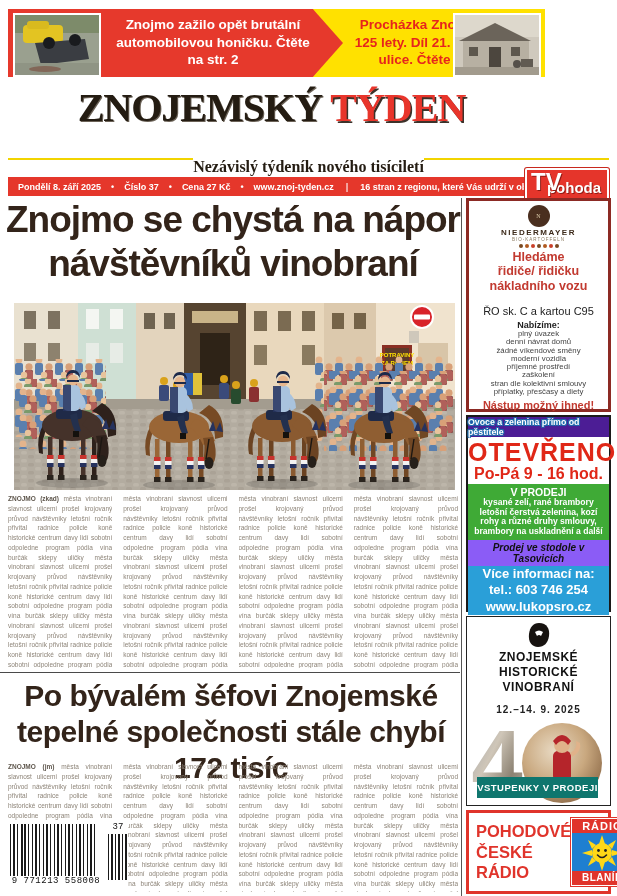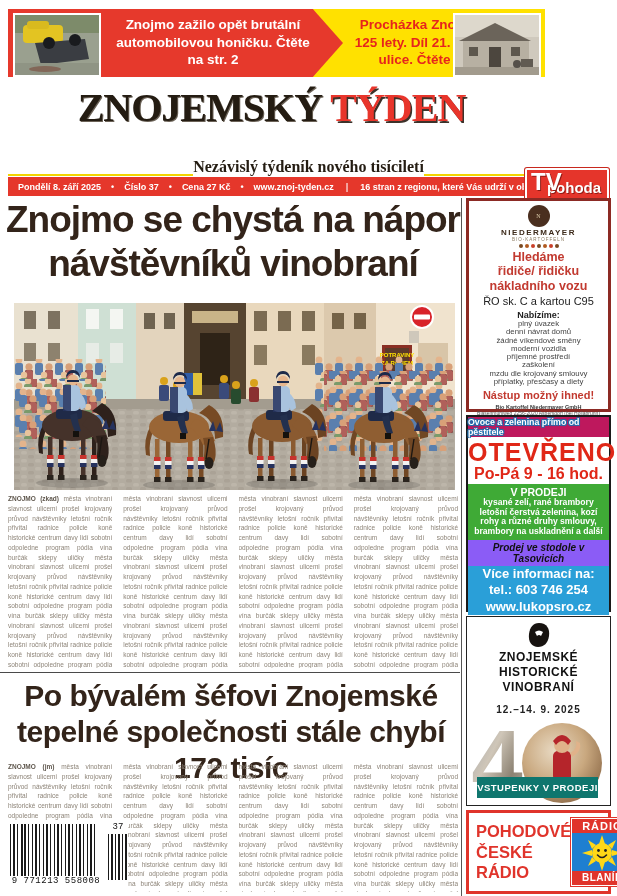--- a/index.html
+++ b/index.html
@@ -17,21 +17,21 @@
       font-size:13.5px;line-height:1.3;text-align:center;}
   .banner-yellow-text{position:absolute;left:345px;top:7px;width:178px;color:#e6241d;font-weight:bold;
       font-size:13.5px;line-height:1.3;text-align:center;}
 
   
   .masthead{position:absolute;left:0;top:84px;width:543px;text-align:center;
       font-family:"Liberation Serif",serif;font-weight:bold;font-size:40px;letter-spacing:-1px;
       white-space:nowrap;}
   .mh-black{color:#241c12;text-shadow:1px 1px 0 #6b6257;}
   .mh-red{color:#e8352b;text-shadow:1.5px 1.5px 0 #3c322a;}
-  .subtitle-row{position:absolute;left:8px;top:158px;width:601px;display:flex;align-items:flex-end;gap:0;}
+  .subtitle-row{position:absolute;left:8px;top:158px;width:601px;display:flex;align-items:flex-start;gap:0;}
   .subtitle-row .rule{flex:1;height:2px;background:#f2d400;}
   .subtitle{font-family:"Liberation Serif",serif;font-weight:bold;font-size:16px;color:#241c12;white-space:nowrap;}
 
   
   .infobar{position:absolute;left:8px;top:177px;width:601px;height:19px;background:#e5372b;
       display:flex;align-items:center;color:#fff;font-size:9px;font-weight:bold;padding-left:10px;box-sizing:border-box;}
   .infobar .dot{margin:0 10px;}
   .infobar .pipe{margin:0 12px;color:#ffffff;opacity:.85;}
   .infobar .cross{margin-left:8px;font-size:10px;}
   .tvlogo{position:absolute;right:8px;top:168px;width:84px;height:33px;background:#e5352b;
@@ -75,30 +75,30 @@
   
   .ad{position:absolute;left:466px;width:145px;box-sizing:border-box;background:#fff;}
   .ad1{top:198px;height:214px;border:3px solid #8c2a24;text-align:center;}
   .ad1 .logo-circle{width:22px;height:22px;border-radius:50%;background:#4a2f1f;margin:4px auto 1px;
       display:flex;align-items:center;justify-content:center;color:#d9c9a8;font-size:6px;font-family:"Liberation Serif",serif;}
   .ad1 .brand{font-size:8px;font-weight:bold;letter-spacing:1.5px;color:#3c2a1a;}
   .ad1 .brand-sub{font-size:4.5px;letter-spacing:1px;color:#8a7a60;}
   .dots{display:flex;justify-content:center;gap:2px;margin:2px 0;}
   .dots i{width:4px;height:4px;border-radius:50%;display:block;}
   .ad1 .hled{color:#c23a30;font-weight:bold;font-size:12.5px;line-height:1.15;margin-top:2px;}
-  .ad1 .ro{color:#222;font-size:11px;margin-top:2px;}
+  .ad1 .ro{color:#222;font-size:11px;margin-top:12px;}
   .ad1 .nab{font-weight:bold;font-size:9px;color:#222;margin-top:3px;}
   .ad1 .offer{font-size:7.8px;color:#444;line-height:1.06;}
   .ad1 .nastup{color:#c23a30;font-weight:bold;font-size:11px;margin-top:3px;}
   .ad1 .fp-b{font-size:5.5px;font-weight:bold;color:#333;margin-top:3px;}
   .ad1 .fp{font-size:5px;color:#555;line-height:1.2;}
 
   .ad2{top:415px;height:197px;border:2px solid #1a1a1a;display:flex;flex-direction:column;}
   .veg-strip{position:relative;height:36px;background:#fdfdfb;overflow:hidden;}
-  .veg-band{position:relative;height:29px;background:#be185d;display:flex;align-items:center;justify-content:center;}
+  .veg-band{position:relative;height:29px;background:#4c1d95;display:flex;align-items:center;justify-content:center;}
   .veg-band span{color:#fff;font-weight:bold;font-size:8.8px;
       text-shadow:0 0 2px #1d6fae,1px 1px 0 #1d6fae,-1px -1px 0 #1d6fae,1px -1px 0 #1d6fae,-1px 1px 0 #1d6fae;}
   .otevreno{text-align:center;padding-top:2px;}
   .otevreno .o1{color:#e02717;font-weight:bold;font-size:25px;letter-spacing:1px;line-height:1.05;}
   .otevreno .o2{color:#e02717;font-weight:bold;font-size:16px;line-height:1.15;}
   .greenbox{background:#3faa36;color:#fff;text-align:center;padding:2px 2px 3px;}
   .greenbox .vp{font-weight:bold;font-size:10.5px;}
   .greenbox .gl{font-weight:bold;font-size:8.6px;line-height:1.15;}
   .stodola{background:#8b5cf6;text-align:center;font-weight:bold;font-size:10px;color:#111;padding:2px 0;font-style:italic;}
   .bluebox{background:#2a9fd8;color:#fff;text-align:center;font-weight:bold;font-size:13px;line-height:1.25;
@@ -382,21 +382,21 @@
       <div>nákladního vozu</div>
     </div>
     <div class="ro">ŘO sk. C a kartou C95</div>
     <div class="nab">Nabízíme:</div>
     <div class="offer">plný úvazek</div>
     <div class="offer">denní návrat domů</div>
     <div class="offer">žádné víkendové směny</div>
     <div class="offer">moderní vozidla</div>
     <div class="offer">příjemné prostředí</div>
     <div class="offer">zaškolení</div>
-    <div class="offer">mzdu dle krojovaný smlouvy</div>
+    <div class="offer">stran dle kolektivní smlouvy</div>
     <div class="offer">příplatky, přesčasy a diety</div>
     <div class="nastup">Nástup možný ihned!</div>
     <div class="fp-b">Bio Kartoffel Niedermayer GmbH</div>
     <div class="fp">Blasenmühlweg 2256-2020 Aspersdorf (bei Hollabrunn)</div>
     <div class="fp">Mobil: 0043-664 330 9258</div>
     <div class="fp">E-Mail: office@bio-kartoffel.at,</div>
     <div class="fp">Web: www.bio-kartoffel.at</div>
   </div>
 
   <div class="ad ad2">

